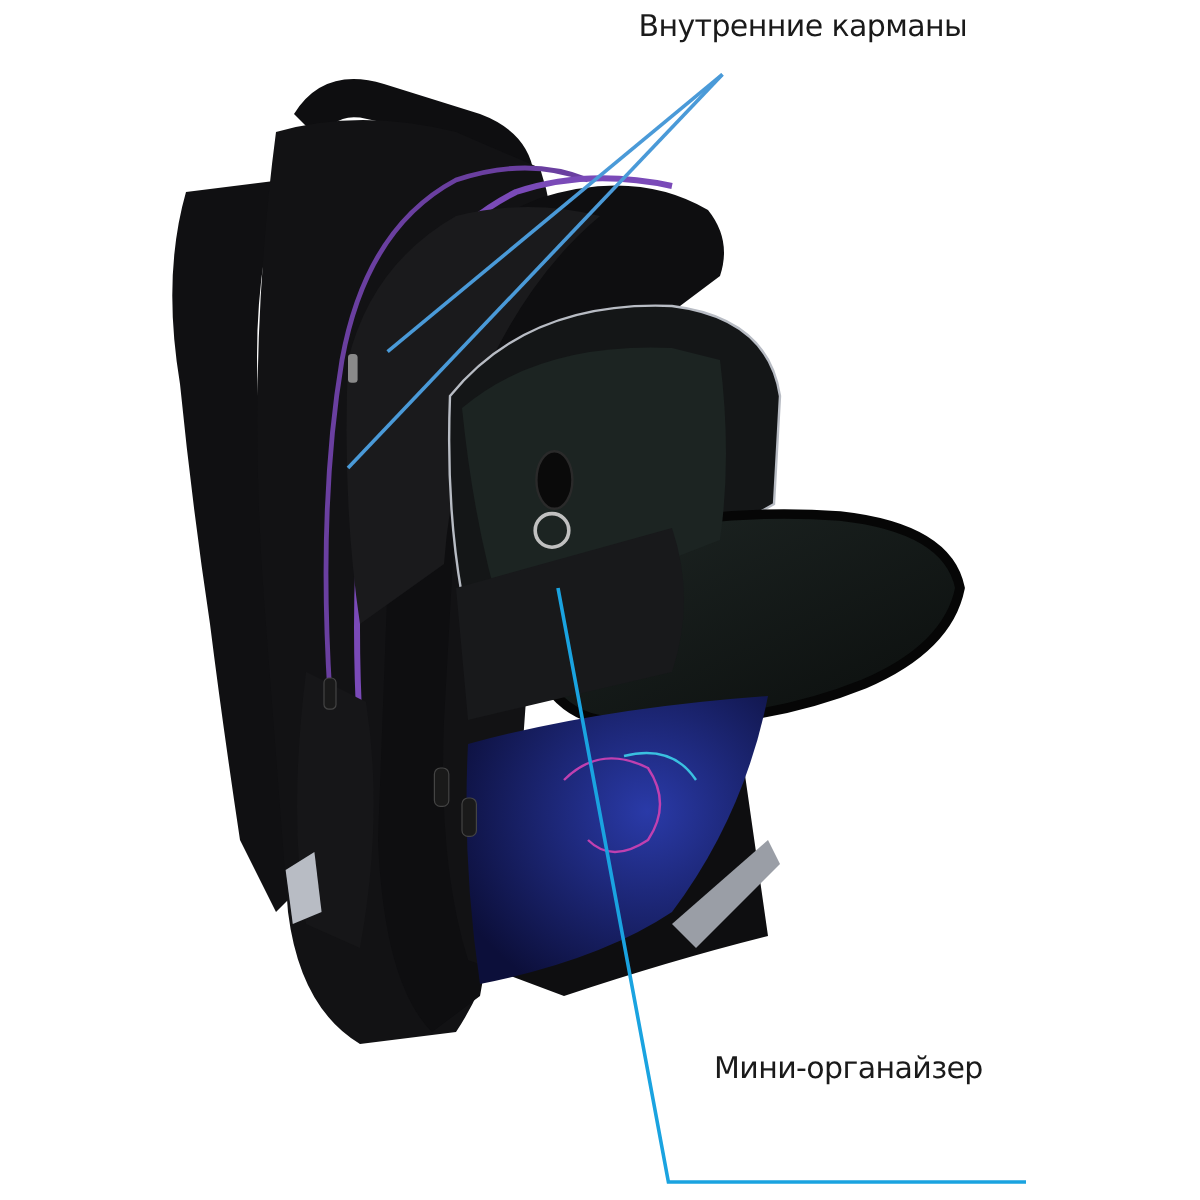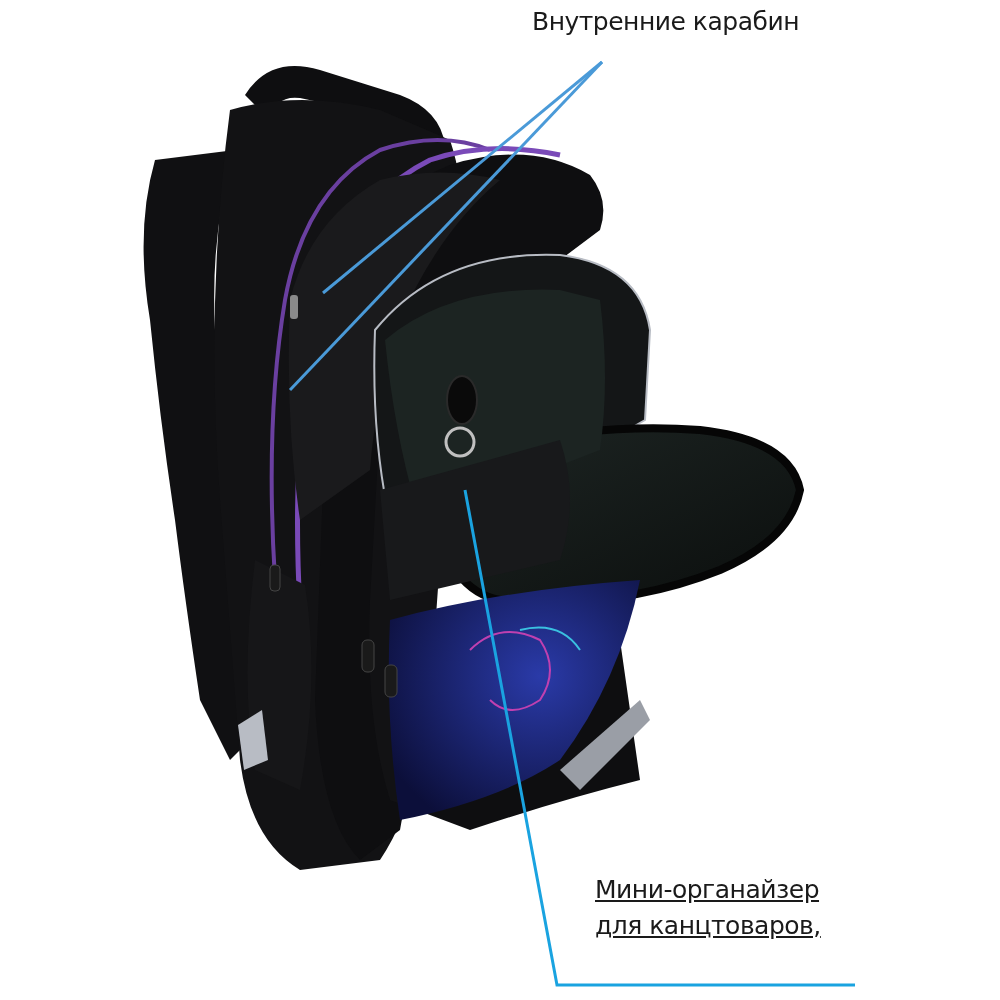--- a/index.html
+++ b/index.html
@@ -1,20 +1,20 @@
 <!DOCTYPE html>
 <html><head>
 <meta charset="utf-8">
 <style>
   html, body { margin:0; padding:0; background:#ffffff; }
   body { width:1000px; height:1000px; position:relative; overflow:hidden; font-family:"DejaVu Sans", sans-serif; }
   .label { position:absolute; color:#1a1a1a; font-family:"DejaVu Sans", sans-serif; font-size:25px; line-height:36px; letter-spacing:-0.5px; }
   #lbl-top { left:532px; top:4px; }
   #lbl-bottom { left:595px; top:872px; }
-  #lbl-bottom div { white-space:nowrap;text-decoration:underline; }
+  #lbl-bottom div { white-space:nowrap; }
   svg.scene { position:absolute; left:0; top:0; }
 </style>
 </head>
 <body>
 
 <svg class="scene" width="1000" height="1000" viewBox="0 0 1000 1000">
   <defs>
     <radialGradient id="printGrad" cx="0.6" cy="0.4" r="0.7">
       <stop offset="0" stop-color="#2a3aa8"></stop>
       <stop offset="1" stop-color="#0c0f3a"></stop>
@@ -62,18 +62,17 @@
   <rect x="362" y="640" width="12" height="32" rx="5" fill="#1a1a1a" stroke="#444" stroke-width="1"></rect>
   <rect x="385" y="665" width="12" height="32" rx="5" fill="#1a1a1a" stroke="#444" stroke-width="1"></rect>
   <rect x="290" y="295" width="8" height="24" rx="3" fill="#8a8a8a"></rect>
 
   <line x1="602" y1="62" x2="323" y2="293" stroke="#4a9ad8" stroke-width="3"></line>
   <line x1="602" y1="62" x2="290" y2="390" stroke="#4a9ad8" stroke-width="3"></line>
 
   <polyline points="465,490 557,985 855,985" stroke="#1aa3e0" stroke-width="3" fill="none"></polyline>
 </svg>
 
-<div id="lbl-top" class="label">Внутренние карабин</div>
+<div id="lbl-top" class="label">Внутренние карманы</div>
 
 <div id="lbl-bottom" class="label">
   <div>Мини-органайзер</div>
-  <div>для канцтоваров,</div>
 </div>
 
 </body></html>

